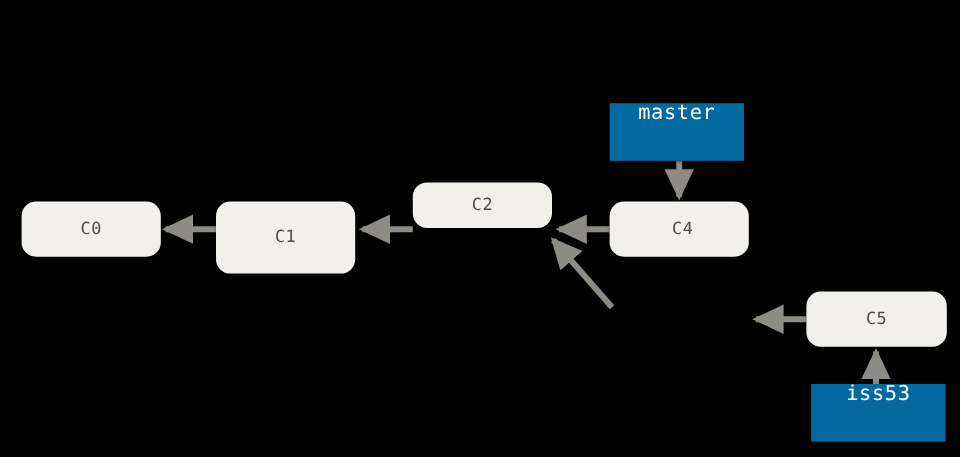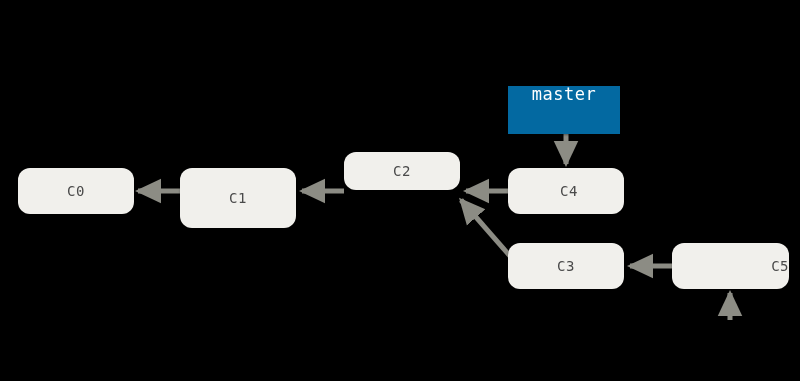--- a/index.html
+++ b/index.html
@@ -106,26 +106,26 @@
   </div>
 
   <div class="commit" style="left:344px; top:152px; width:116px; height:38px;">
     <span class="commit-label">C2</span>
   </div>
 
   <div class="commit" style="left:508px; top:168px; width:116px; height:46px;padding-left:6px;">
     <span class="commit-label">C4</span>
   </div>
 
-  <div class="commit" style="left:508px; top:243px; width:116px; height:46px;">
-    <span class="commit-label">C3</span>
-  </div>
 
-  <div class="commit" style="left:672px; top:243px; width:117px; height:46px;justify-content:flex-end;">
+  <div class="commit" style="left:672px; top:243px; width:117px; height:46px;">
     <span class="commit-label">C5</span>
   </div>
 
   <div class="branch" style="left:508px; top:86px; width:112px; height:48px;">
     <span class="branch-label">master</span>
   </div>
 
+  <div class="branch" style="left:676px; top:320px; width:112px; height:48px;">
+    <span class="branch-label">iss53</span>
+  </div>
 
 </div>
 
 </body></html>

